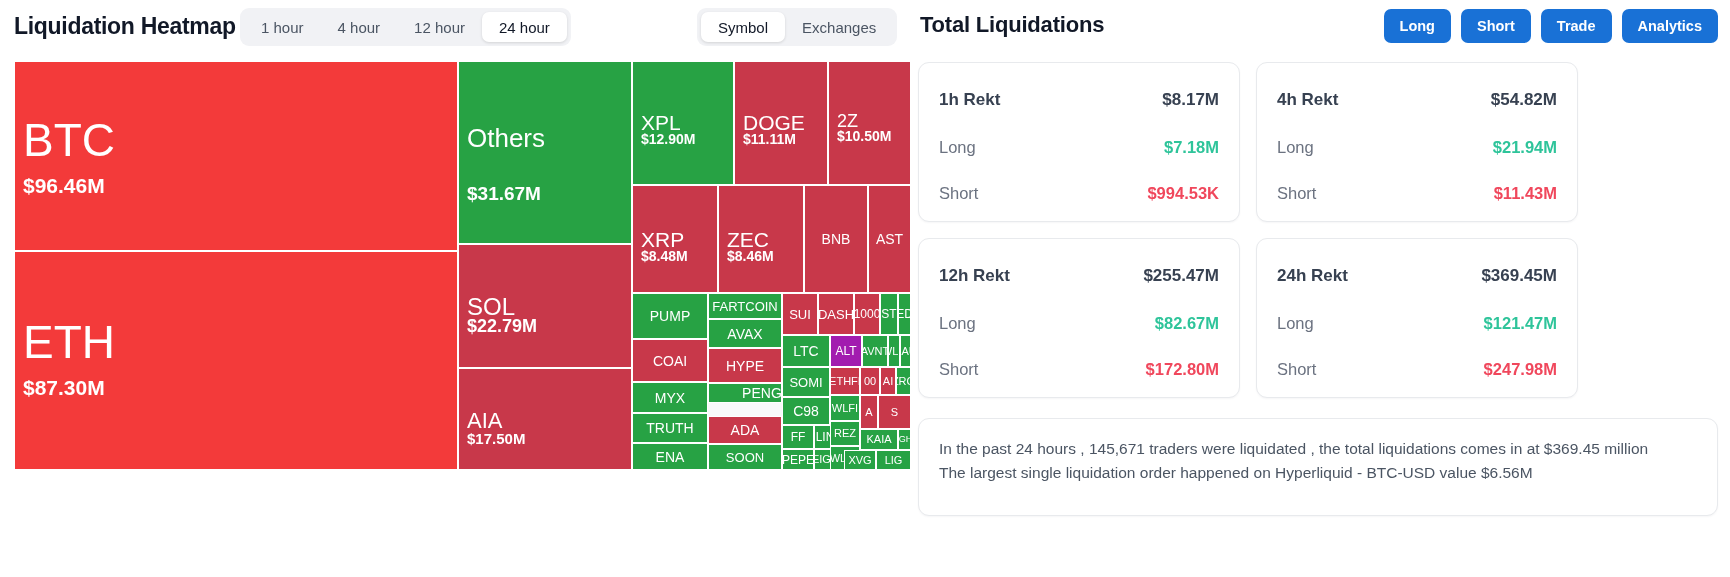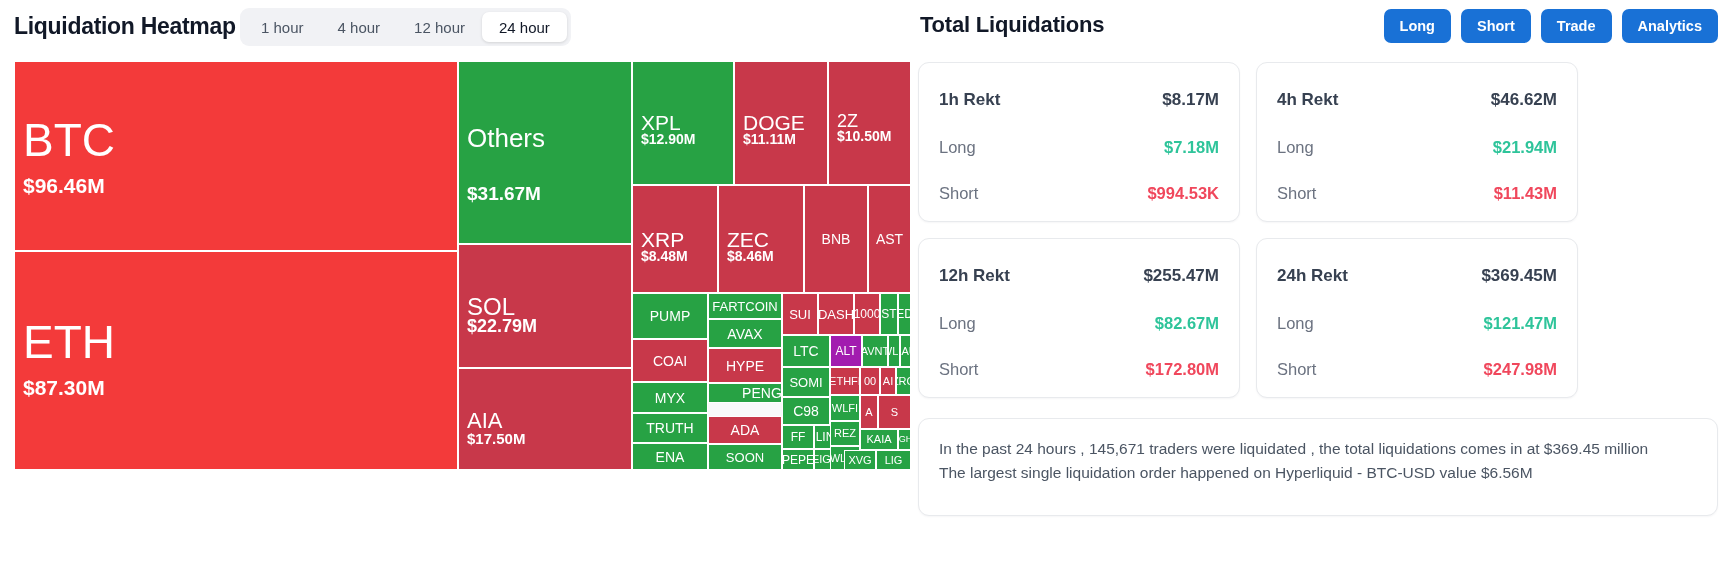--- a/index.html
+++ b/index.html
@@ -128,20 +128,24 @@
 <div id="app">
 
   <div class="header">
     <div class="hm-title">Liquidation Heatmap</div>
     <div class="seg-time" id="seg-time">
         <button class="seg">1 hour</button>
         <button class="seg">4 hour</button>
         <button class="seg">12 hour</button>
         <button class="seg active">24 hour</button>
       </div>
+    <div class="seg-mode" id="seg-mode">
+        <button class="seg active">Symbol</button>
+        <button class="seg">Exchanges</button>
+      </div>
     <div class="tl-title">Total Liquidations</div>
     <div class="actions" id="actions">
         <button class="act-btn" style="background: rgb(25, 113, 214);">Long</button>
         <button class="act-btn" style="background: rgb(25, 113, 214);">Short</button>
         <button class="act-btn" style="background: rgb(25, 113, 214);">Trade</button>
         <button class="act-btn" style="background: rgb(25, 113, 214);">Analytics</button>
       </div>
   </div>
 
   <div class="treemap" id="treemap">
@@ -324,21 +328,21 @@
           <span class="rekt-val-long">$7.18M</span>
         </div>
         <div class="rekt-row" style="top: 121px;">
           <span class="rekt-label">Short</span>
           <span class="rekt-val-short">$994.53K</span>
         </div>
       </div>
       <div class="rekt-card" style="left: 1256px; top: 62px; width: 322px; height: 160px;">
         <div class="rekt-row" style="top: 27px;">
           <span class="rekt-label-head">4h Rekt</span>
-          <span class="rekt-val-head">$46.62M</span>
+          <span class="rekt-val-head">$54.82M</span>
         </div>
         <div class="rekt-row" style="top: 75px;">
           <span class="rekt-label">Long</span>
           <span class="rekt-val-long">$21.94M</span>
         </div>
         <div class="rekt-row" style="top: 121px;">
           <span class="rekt-label">Short</span>
           <span class="rekt-val-short">$11.43M</span>
         </div>
       </div>

